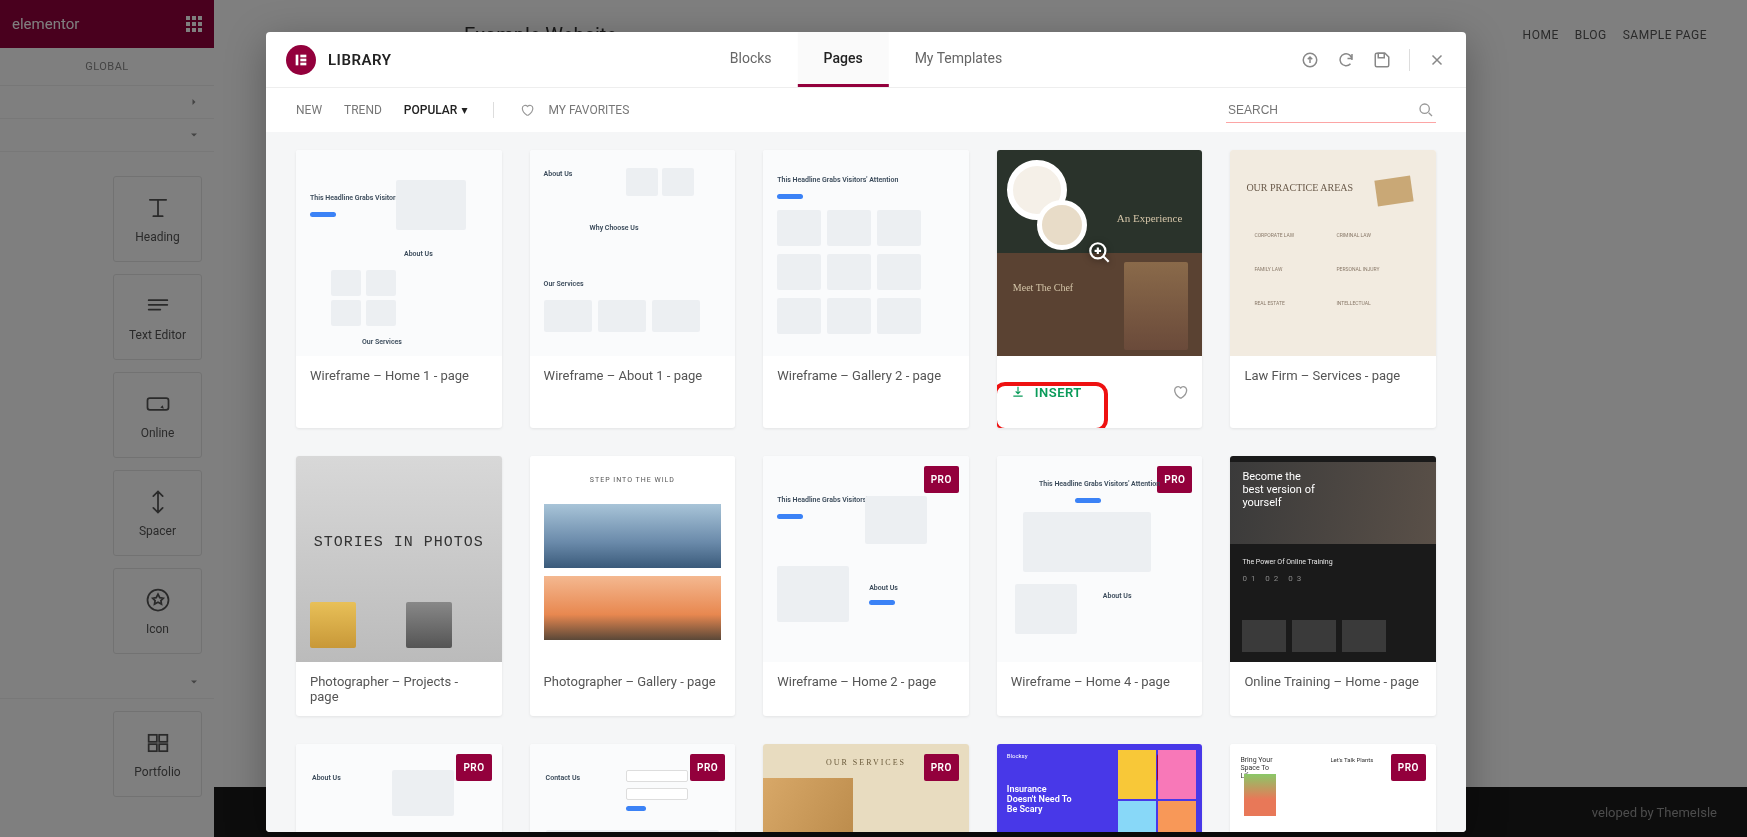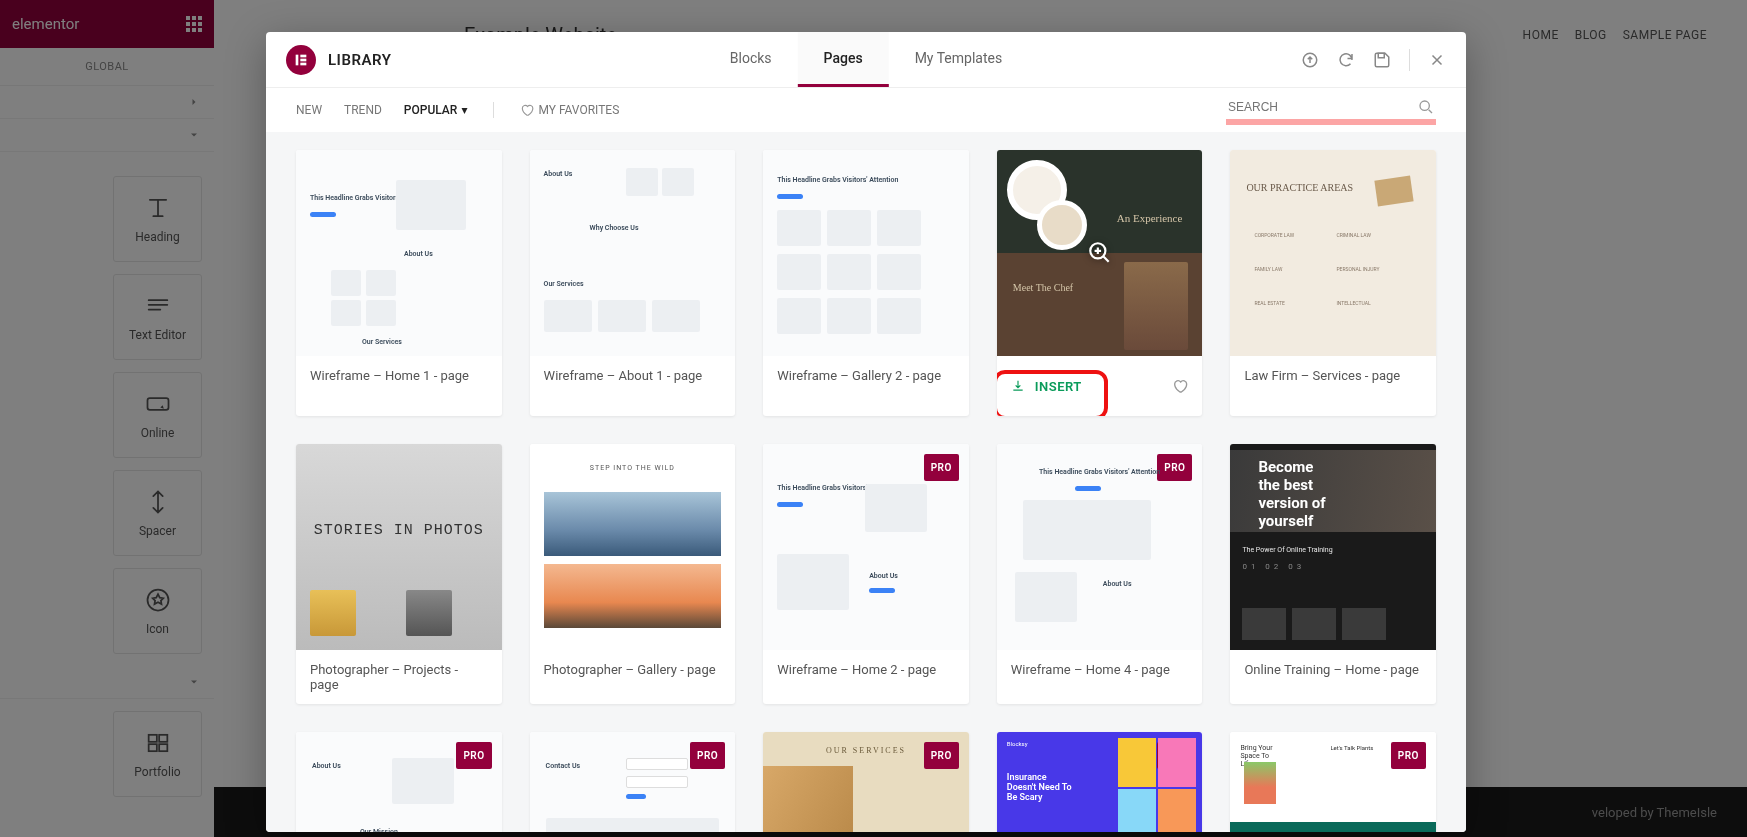--- a/index.html
+++ b/index.html
@@ -30,30 +30,30 @@
 .modal-tab{padding:0 26px;display:flex;align-items:center;font-size:14px;color:#666;cursor:pointer;border-bottom:3px solid transparent}
 .modal-tab.active{color:#222;font-weight:500;border-bottom-color:#93003c;background:#fafafa}
 .modal-actions{margin-left:auto;display:flex;align-items:center;gap:18px;color:#888}
 .modal-actions .divider{width:1px;height:22px;background:#ddd}
 .modal-actions svg{width:18px;height:18px;cursor:pointer}
 .modal-subheader{height:44px;display:flex;align-items:center;padding:0 30px;font-size:12px;color:#777;gap:22px}
 .modal-subheader .filters{display:flex;gap:22px;align-items:center}
 .modal-subheader .filter.active{color:#222;font-weight:500}
 .modal-subheader .filter .chev{margin-left:4px}
 .modal-subheader .sep{width:1px;height:16px;background:#ddd;margin:0 4px}
-.modal-subheader .fav{display:flex;align-items:center;gap:4px}
-.modal-subheader .search{margin-left:auto;display:flex;align-items:center;border-bottom:6px solid #fca5a5;width:210px;padding:4px 2px}
+.modal-subheader .fav{display:flex;align-items:center;gap:14px}
+.modal-subheader .search{margin-left:auto;display:flex;align-items:center;border-bottom:1px solid #fca5a5;width:210px;padding:4px 2px}
 .modal-subheader .search input{border:none;outline:none;font-size:12px;flex:1;color:#555;background:transparent}
 .modal-body{flex:1;overflow-y:auto;background:#f5f6f7;padding:18px 30px}
 .grid{display:grid;grid-template-columns:repeat(5,1fr);gap:28px}
 .card{background:#fff;border-radius:3px;overflow:hidden;box-shadow:0 1px 3px rgba(0,0,0,.08);display:flex;flex-direction:column}
 .card-thumb{height:206px;background:#f7f8f9;position:relative;overflow:hidden}
 .card-thumb.wireframe{background:#fafbfc}
 .card-footer{padding:12px 14px;font-size:13px;color:#555;display:flex;align-items:center;justify-content:space-between}
-.card-footer.insert{padding:22px 14px}
+.card-footer.insert{padding:28px 14px}
 .insert-btn{display:flex;align-items:center;gap:10px;color:#0a9b5a;font-weight:600;font-size:13px;letter-spacing:.5px;cursor:pointer}
 .insert-btn svg{width:14px;height:14px;fill:#0a9b5a}
 .heart{width:16px;height:16px;cursor:pointer}
 .pro-badge{position:absolute;top:10px;right:10px;background:#93003c;color:#fff;font-size:10px;font-weight:600;padding:8px 7px;border-radius:2px;letter-spacing:.5px}
 .highlight-ring{position:absolute;border:4px solid #e11;border-radius:12px;pointer-events:none}
 .zoom-overlay{position:absolute;inset:0;display:flex;align-items:center;justify-content:center}
 .zoom-overlay svg{width:26px;height:26px;fill:#fff;filter:drop-shadow(0 1px 3px rgba(0,0,0,.5))}
 .wf-block{position:absolute;background:#eceff2;border-radius:2px}
 .wf-text{position:absolute;font-size:7px;color:#3a4a5a;font-weight:600}
 .wf-btn{position:absolute;background:#3b82f6;border-radius:8px;height:5px}
@@ -382,21 +382,21 @@
         </div>
         <div class="card-footer">
             <span>Wireframe – Home 4 - page</span>
           </div>
       </div>
 
       <div class="card">
         <div class="card-thumb" style="background:#1a1a1a">
           <div class="pro-badge">PRO</div>
           <div style="position:absolute;top:6px;left:0;right:0;height:82px;background:linear-gradient(100deg,#3a3a3a,#5a5048)"></div>
-          <span style="position:absolute;top:14px;left:28px;color:#fff;font-size:15px;font-weight:700;width:80px">Become the best version of yourself</span>
+          <span style="position:absolute;top:14px;left:12px;color:#fff;font-size:11px;font-weight:400;width:80px">Become the best version of yourself</span>
           <span style="position:absolute;top:102px;left:12px;color:#e8e8e8;font-size:7px">The Power Of Online Training</span>
           <span style="position:absolute;top:118px;left:12px;color:#888;font-size:8px;letter-spacing:4px">01  02  03</span>
           <div style="position:absolute;bottom:10px;left:12px;width:44px;height:32px;background:#3a3a3a"></div>
           <div style="position:absolute;bottom:10px;left:62px;width:44px;height:32px;background:#3a3a3a"></div>
           <div style="position:absolute;bottom:10px;left:112px;width:44px;height:32px;background:#3a3a3a"></div>
         </div>
         <div class="card-footer">
             <span>Online Training – Home - page</span>
           </div>
       </div>

